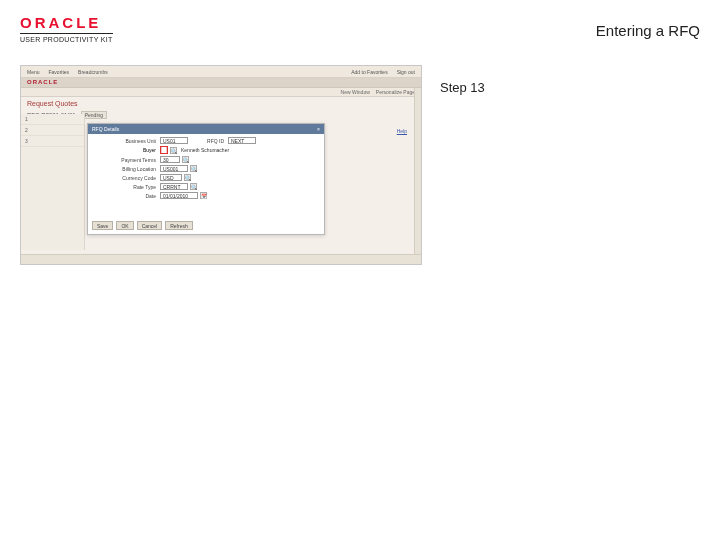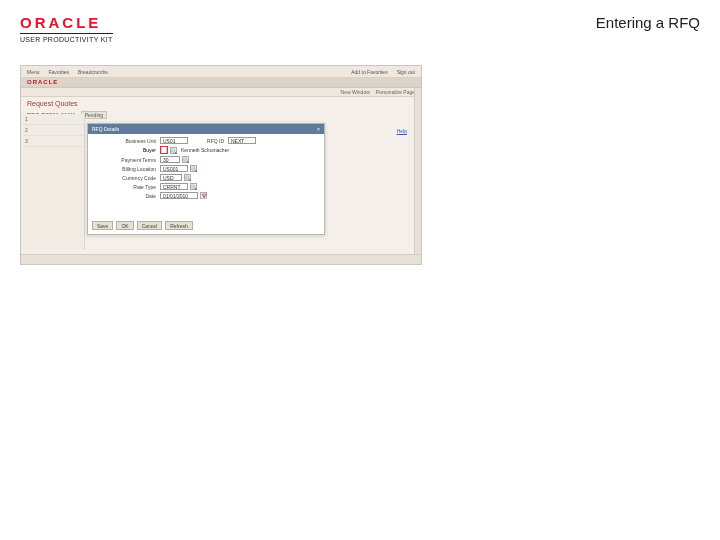--- a/index.html
+++ b/index.html
@@ -28,21 +28,21 @@
     font-size: 7px;
     letter-spacing: 0.3px;
     color: #222;
     margin-top: 2px;
     border-top: 1px solid #222;
     padding-top: 2px;
   }
   .title {
     font-size: 15px;
     color: #222;
-    margin-top: 0;
+    margin-top: 8px;
   }
   .content-row {
     display: flex;
     gap: 18px;
     padding: 16px 20px 0 20px;
   }
   .screenshot-col { width: 402px; }
   .side-col { flex: 1; font-size: 13px; color: #222; line-height: 1.35; }
   .step-label { margin-top: 14px; margin-bottom: 24px; }
   .instruction b { font-weight: 700; }
@@ -254,14 +254,15 @@
           <span class="tiny-btn">Refresh</span>
         </div>
       </div>
 
       <div class="bg-scroll"></div>
       <div class="bg-bottom"></div>
     </div>
   </div>
 
   <div class="side-col">
+    <div class="step-label">Step 13</div>
   </div>
 </div>
 
 </body></html>

